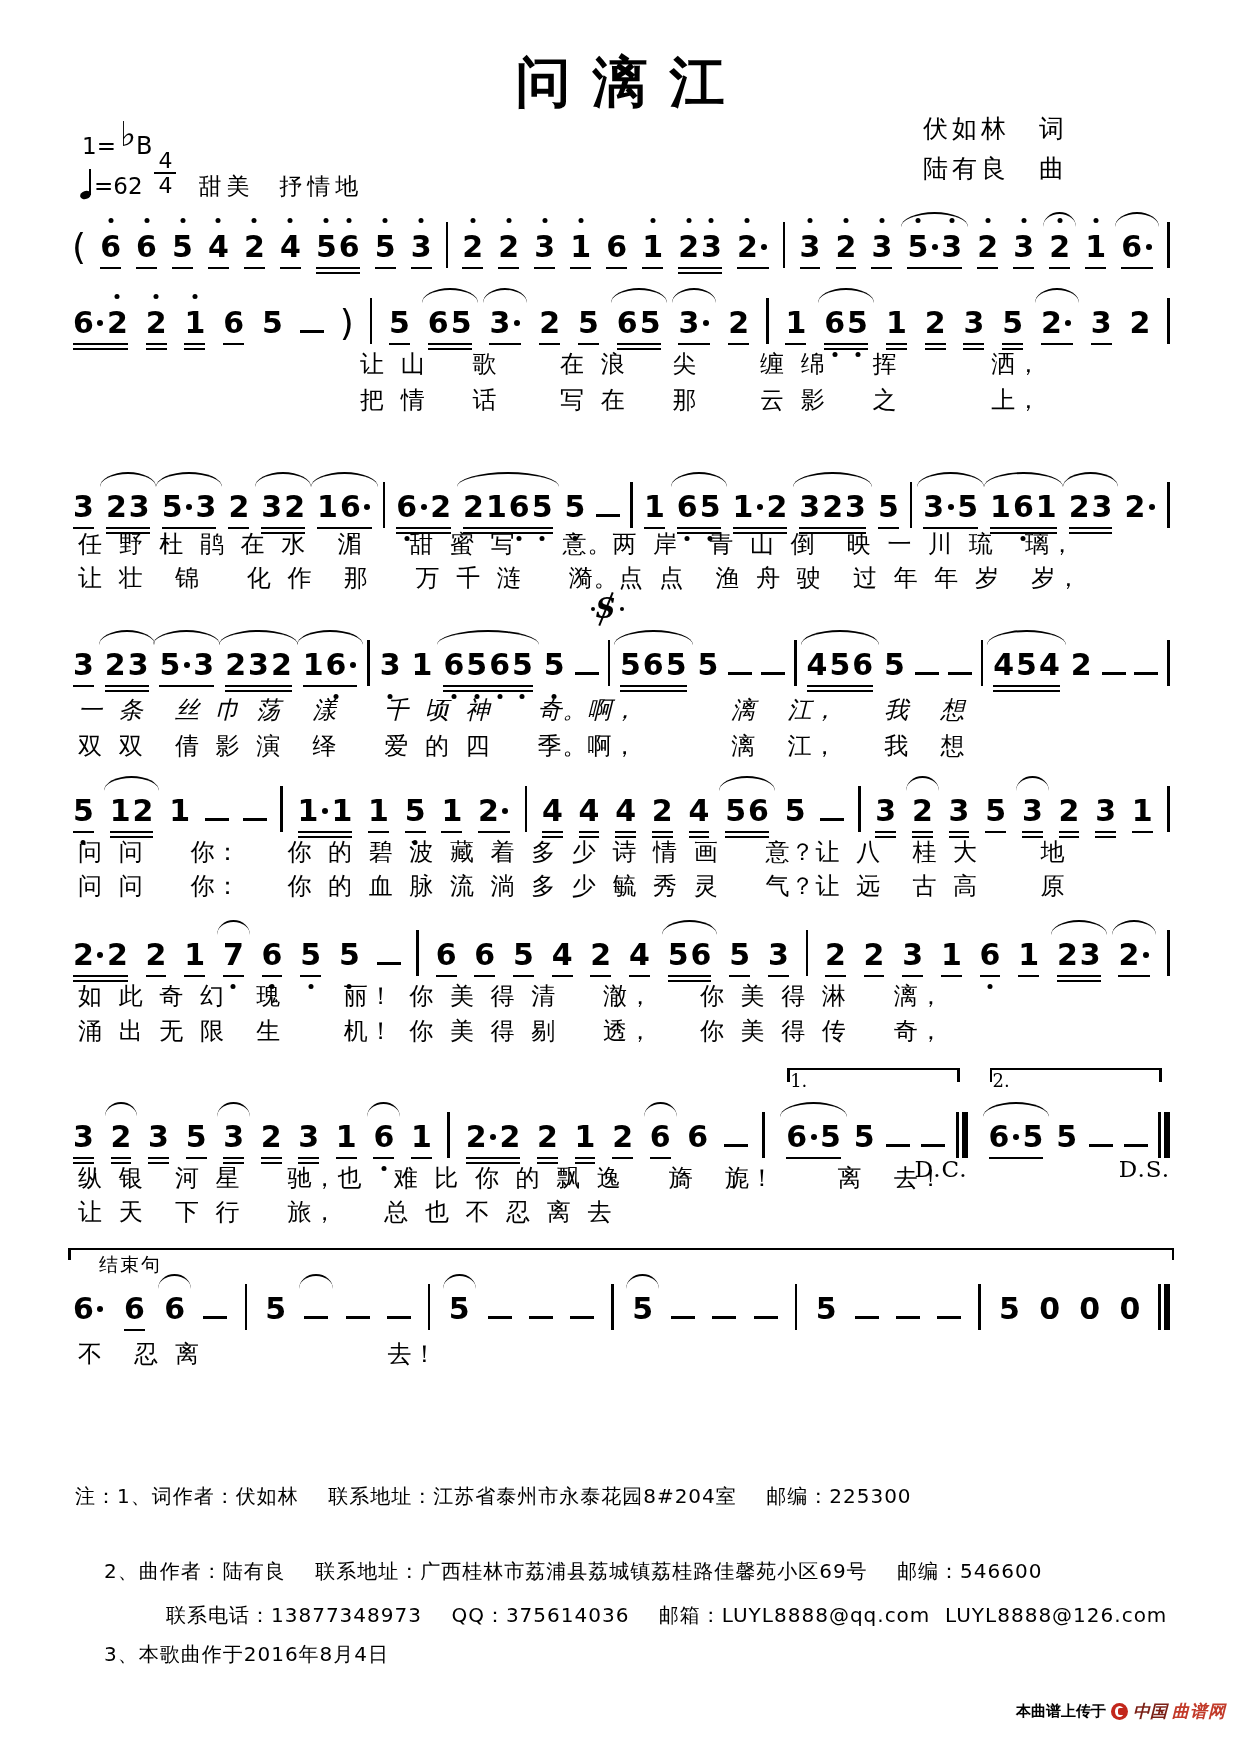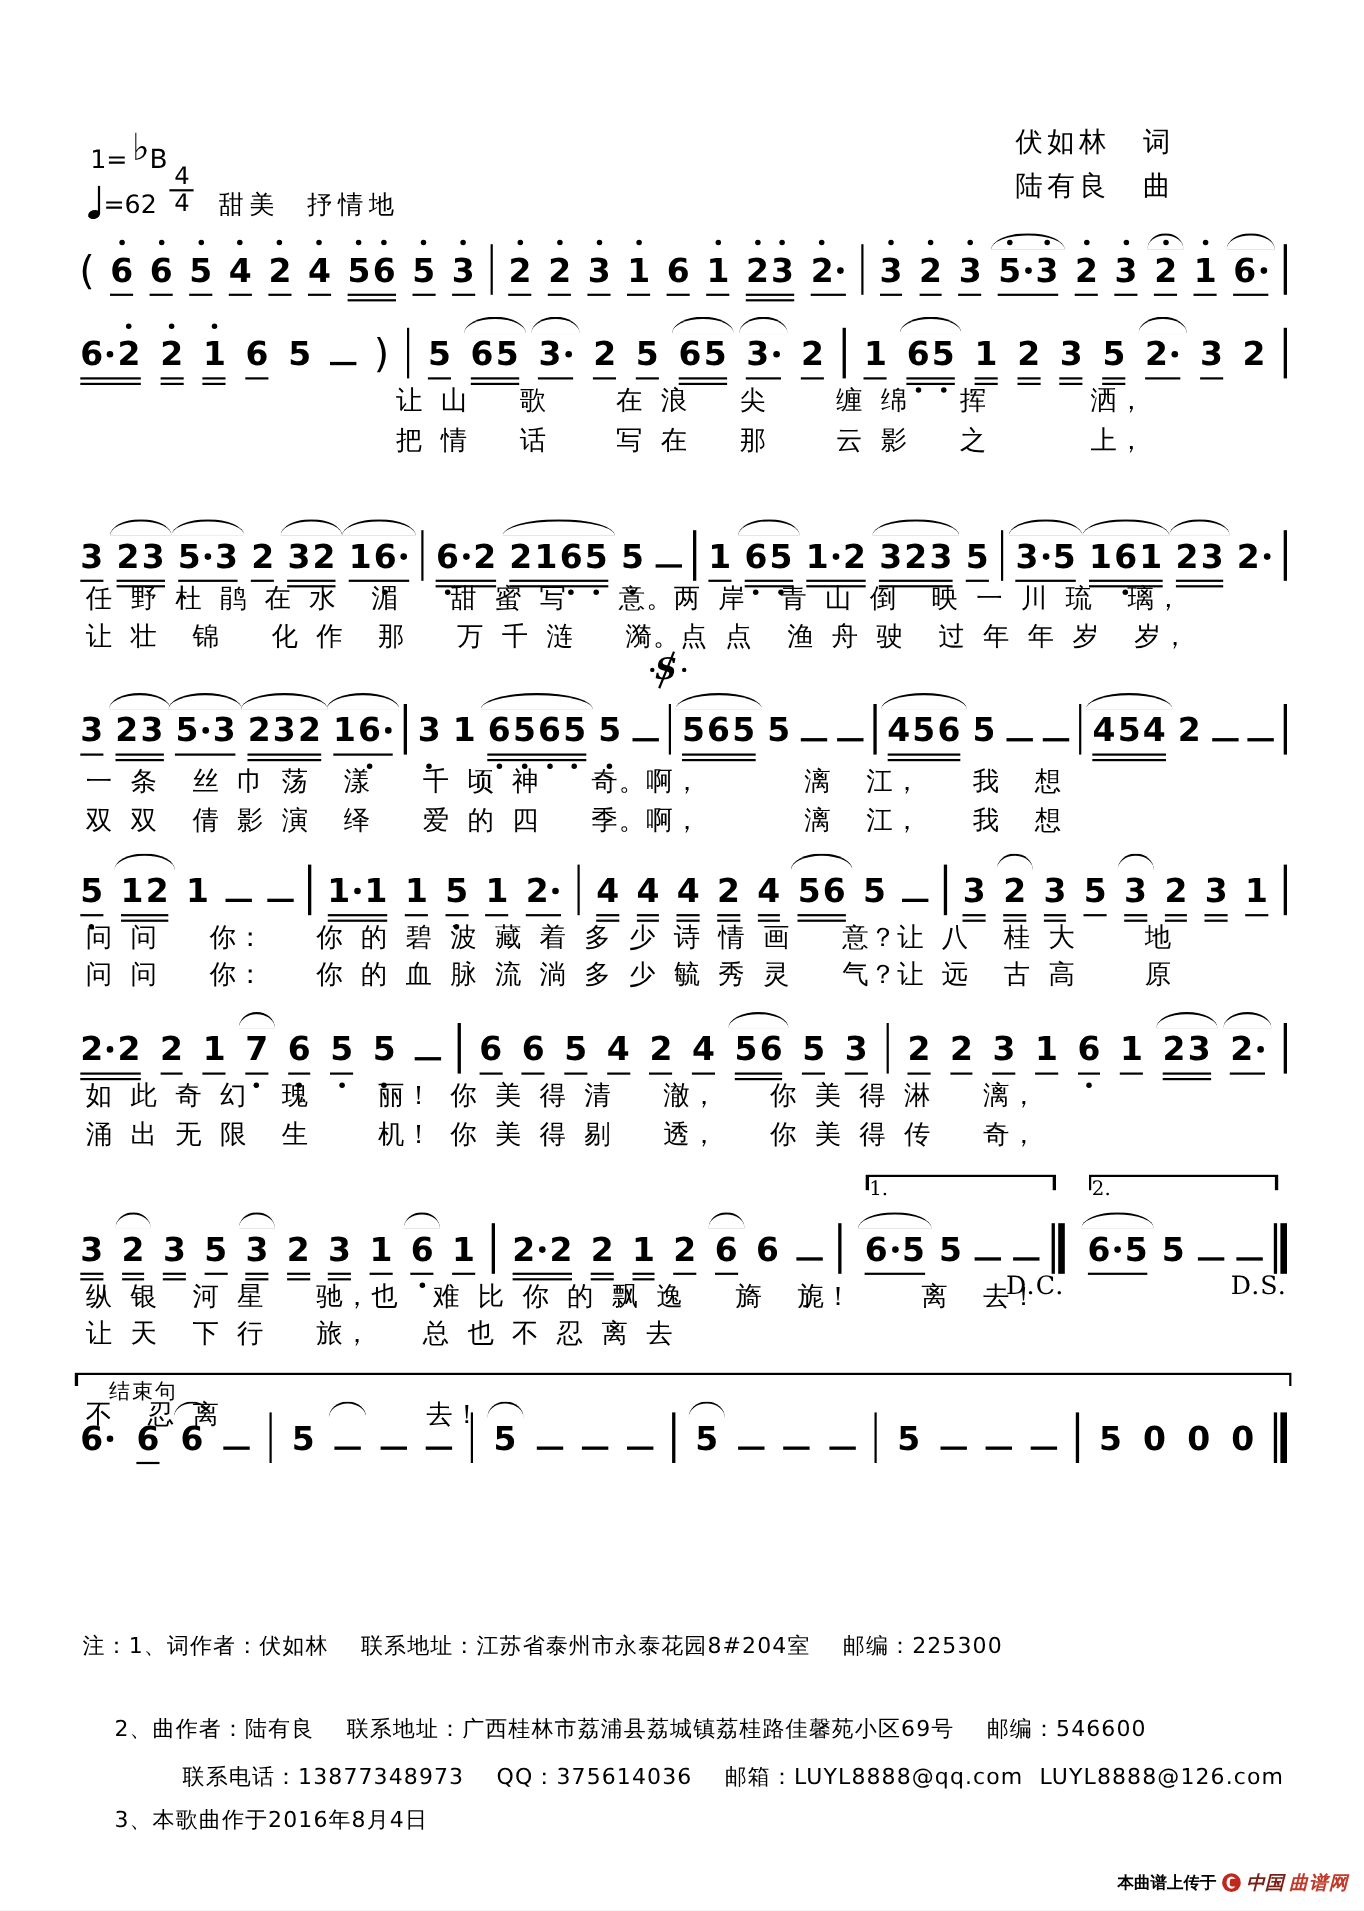--- a/index.html
+++ b/index.html
@@ -66,20 +66,21 @@
   .wm-logo{position:relative;display:inline-block;width:17px;height:17px;border-radius:50%;background:#c2271c;}
   .wm-logo::after{content:"";position:absolute;left:4px;top:3px;width:9px;height:11px;border-radius:50%;background:#fff;}
   .wm-logo::before{content:"";position:absolute;left:7px;top:5px;width:8px;height:7px;background:#c2271c;z-index:1;border-radius:2px;}
   .wm-cn{color:#7a1f15;font-size:17px;font-style:italic;}
   .wm-qp{color:#c23b2a;font-size:17px;font-style:italic;letter-spacing:1px;}
 </style>
 </head>
 <body>
 
 <div class="page">
+  <div class="title">问漓江</div>
   <div class="credit c1">伏如林　词</div>
   <div class="credit c2">陆有良　曲</div>
   <div class="keysig"><span>1=</span><span class="flat">♭</span><span class="kletter">B</span><span class="frac">
         <span class="n">4</span>
         <span>4</span>
       </span></div>
   <div class="tempo"><span class="qnote"></span><span>=62</span><span class="expr">甜美  抒情地</span></div>
 
   <div id="score">
       <div class="nrow" style="top: 222px;">
@@ -204,21 +205,21 @@
           <span class="tok"><span class="dash"></span></span>
           <span class="tok"><span class="dash"></span></span>
           <span class="bar"></span>
           <span class="tok"><span class="nc">4</span><span class="nc">5</span><span class="nc">4</span><span class="u u1"></span><span class="u u2"></span><span class="arc"></span></span>
           <span class="tok"><span class="nc">2</span></span>
           <span class="tok"><span class="dash"></span></span>
           <span class="tok"><span class="dash"></span></span>
           <span class="bar"></span>
         </div>
       </div>
-      <div class="lyr" style="top: 694px; left: 78px;">一 条  丝 巾 荡  漾   千 顷 神   奇。啊，      漓  江，   我  想</div>
+      <div class="lyr" style="top: 694px; left: 78px; font-style: italic;">一 条  丝 巾 荡  漾   千 顷 神   奇。啊，      漓  江，   我  想</div>
       <div class="lyr" style="top: 730px; left: 78px;">双 双  倩 影 演  绎   爱 的 四   季。啊，      漓  江，   我  想</div>
       <div class="nrow" style="top: 786px;">
         <div class="seg" style="flex-grow: 30;">
           <span class="tok"><span class="nc">5<span class="db"></span></span><span class="u u1"></span></span>
           <span class="tok"><span class="nc">1</span><span class="nc">2</span><span class="u u1"></span><span class="u u2"></span><span class="arc"></span></span>
           <span class="tok"><span class="nc">1</span></span>
           <span class="tok"><span class="dash"></span></span>
           <span class="tok"><span class="dash"></span></span>
           <span class="bar"></span>
           <span class="tok"><span class="nc">1</span><span class="pd"></span><span class="nc">1</span><span class="u u1"></span><span class="u u2"></span></span>
@@ -369,21 +370,21 @@
           <span class="tok"><span class="nc">5</span></span>
           <span class="tok"><span class="nc">0</span></span>
           <span class="tok"><span class="nc">0</span></span>
           <span class="tok"><span class="nc">0</span></span>
           <span class="dbar">
             <span class="b1"></span>
             <span class="b2"></span>
           </span>
         </div>
       </div>
-      <div class="lyr" style="top: 1270px; left: 78px;">不  忍 离            去！</div>
+      <div class="lyr" style="top: 1338px; left: 78px;">不  忍 离            去！</div>
     </div>
 
   <div class="fn f0">注：1、词作者：伏如林    联系地址：江苏省泰州市永泰花园8#204室    邮编：225300</div>
   <div class="fn f2">2、曲作者：陆有良    联系地址：广西桂林市荔浦县荔城镇荔桂路佳馨苑小区69号    邮编：546600</div>
   <div class="fn f3">联系电话：13877348973    QQ：375614036    邮箱：LUYL8888@qq.com  LUYL8888@126.com</div>
   <div class="fn f4">3、本歌曲作于2016年8月4日</div>
 
   <div class="wm">
     <span>本曲谱上传于</span>
     <span class="wm-logo"></span>

